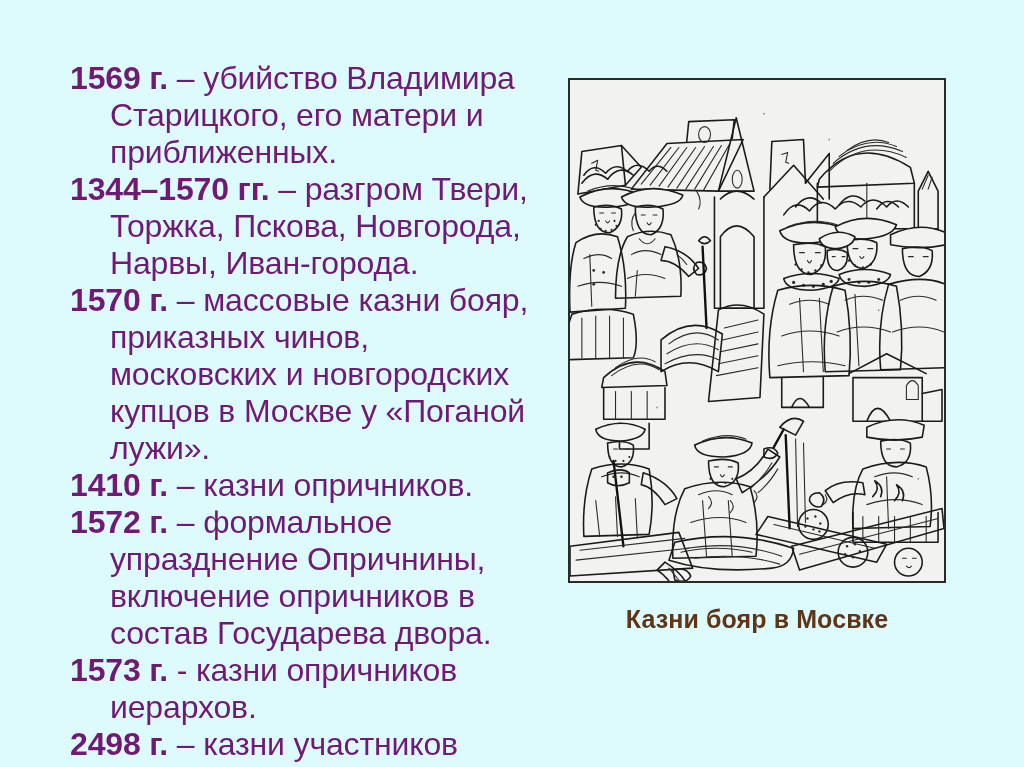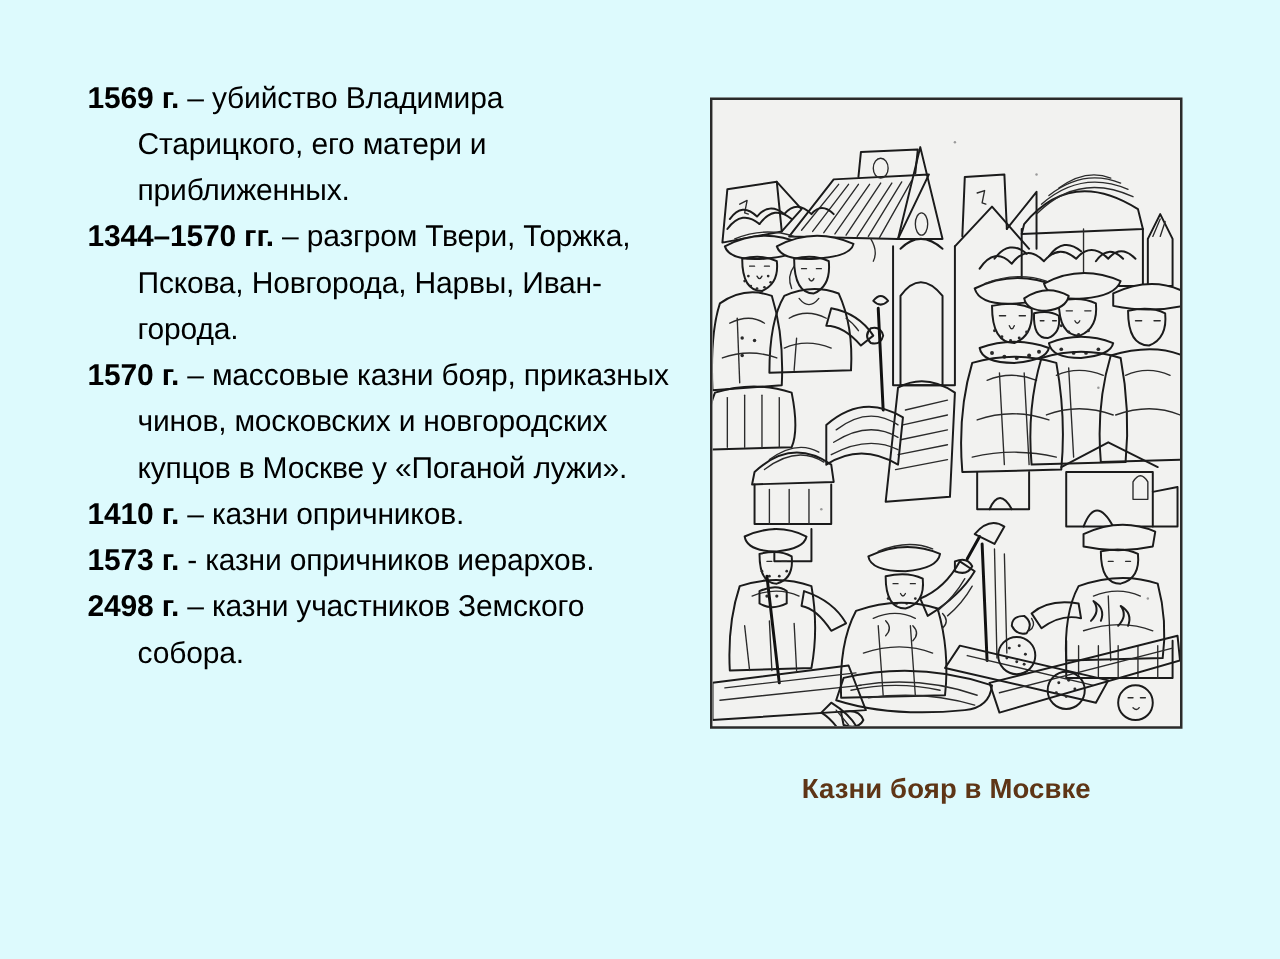--- a/index.html
+++ b/index.html
@@ -24,23 +24,23 @@
   }
 
   
   .chronology {
     position: absolute;
     left: 70px;
     top: 60px;
     width: 470px;
   }
   .chrono-item {
-    font-size: 24px;
+    font-size: 32px;
     line-height: 37px;
-    color: #000000;
+    color: #701a75;
     text-indent: 0px;
     padding-left: 40px;
     margin: 0 0 0 0;
     letter-spacing: -0.15px;
   }
   .chrono-item .lead {
     margin-left: -40px;
   }
   .chrono-item .year {
     font-weight: bold;
@@ -61,25 +61,25 @@
     box-sizing: border-box;
     overflow: hidden;
     position: relative;
   }
   .illustration-frame svg {
     display: block;
     width: 100%;
     height: 100%;
   }
   .caption {
-    margin-top: 34px;
+    margin-top: 22px;
     text-align: center;
     color: #5e3516;
     font-weight: bold;
-    font-size: 22px;
+    font-size: 25px;
     line-height: 28px;
     letter-spacing: 0.1px;
   }
   .caption div {
     white-space: nowrap;
   }
 
   
   .ink {
     fill: none;
@@ -133,20 +133,25 @@
       <span>–</span>
       <span>массовые казни бояр, приказных чинов, московских и новгородских купцов в Москве у «Поганой лужи».</span></span>
     </p>
 
     <p class="chrono-item">
       <span class="lead"><span class="year">1410 г.</span>
       <span>–</span>
       <span>казни опричников.</span></span>
     </p>
 
+    <p class="chrono-item">
+      <span class="lead"><span class="year">1572 г.</span>
+      <span>–</span>
+      <span>формальное упразднение Опричнины, включение опричников в состав Государева двора.</span></span>
+    </p>
 
     <p class="chrono-item">
       <span class="lead"><span class="year">1573 г.</span>
       <span>-</span>
       <span>казни опричников иерархов.</span></span>
     </p>
 
     <p class="chrono-item">
       <span class="lead"><span class="year">2498 г.</span>
       <span>–</span>

